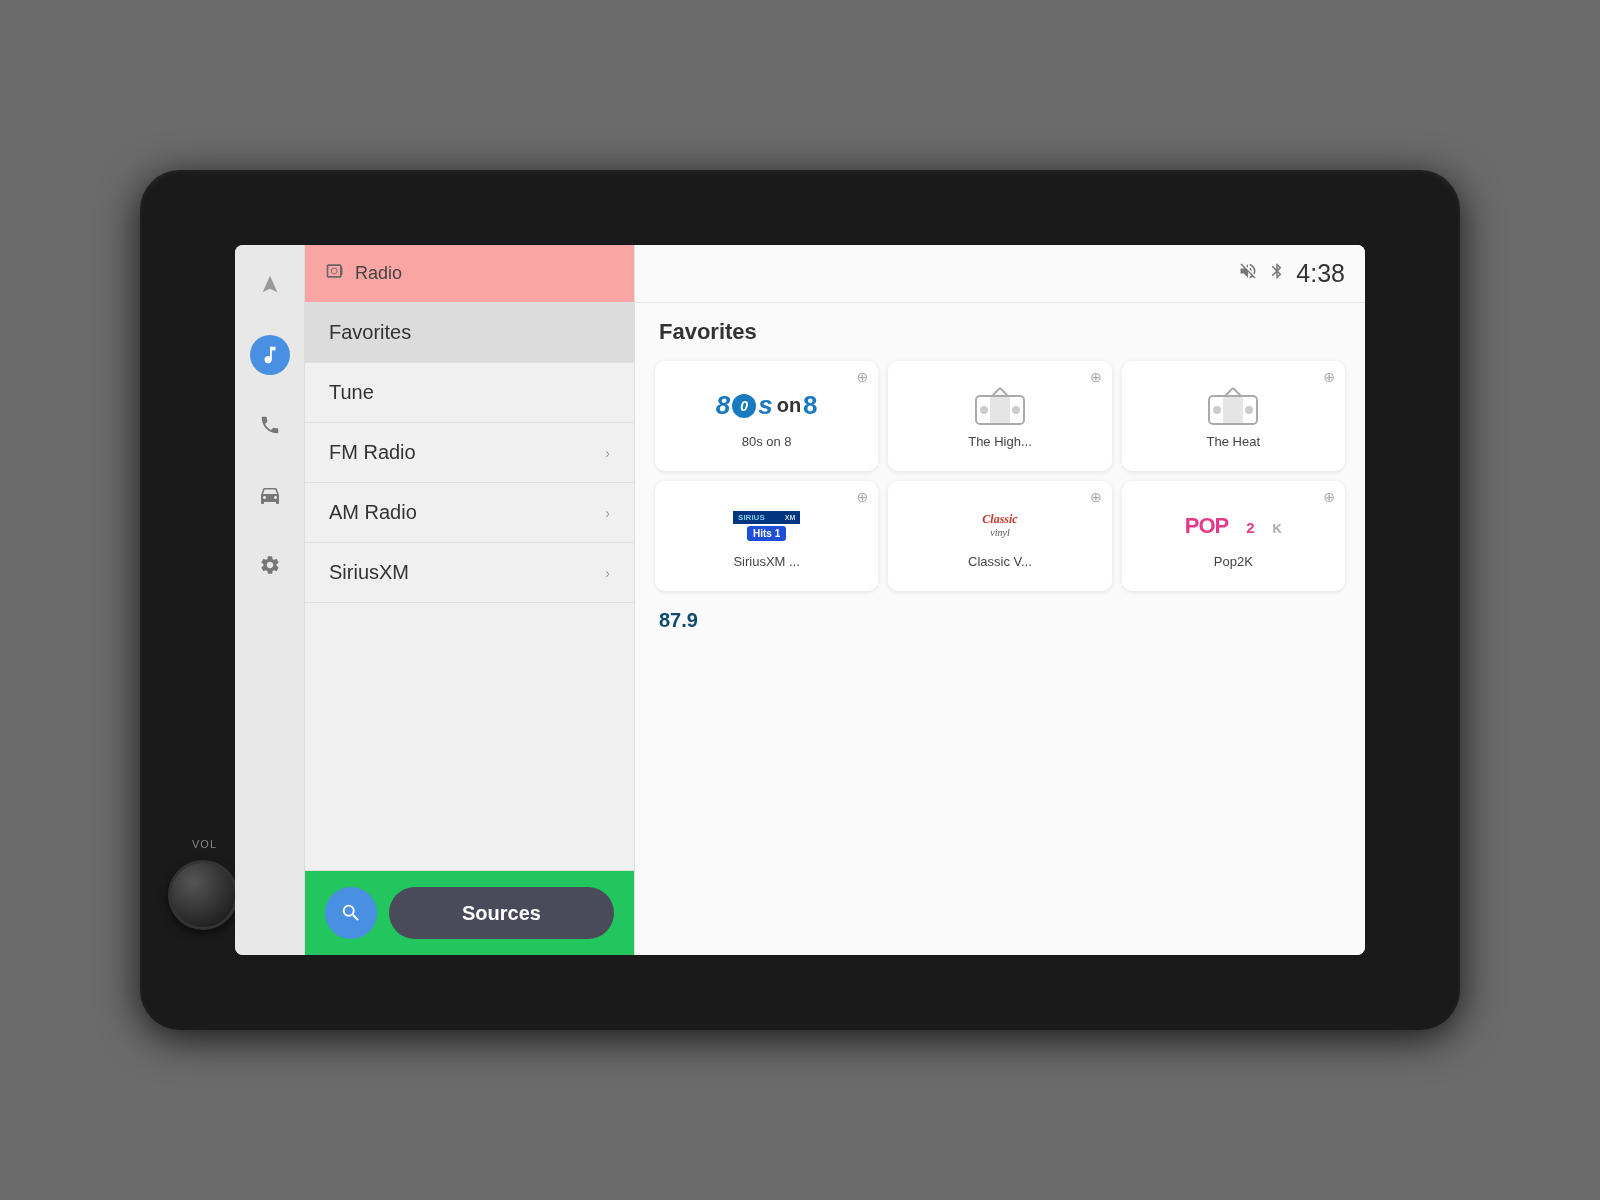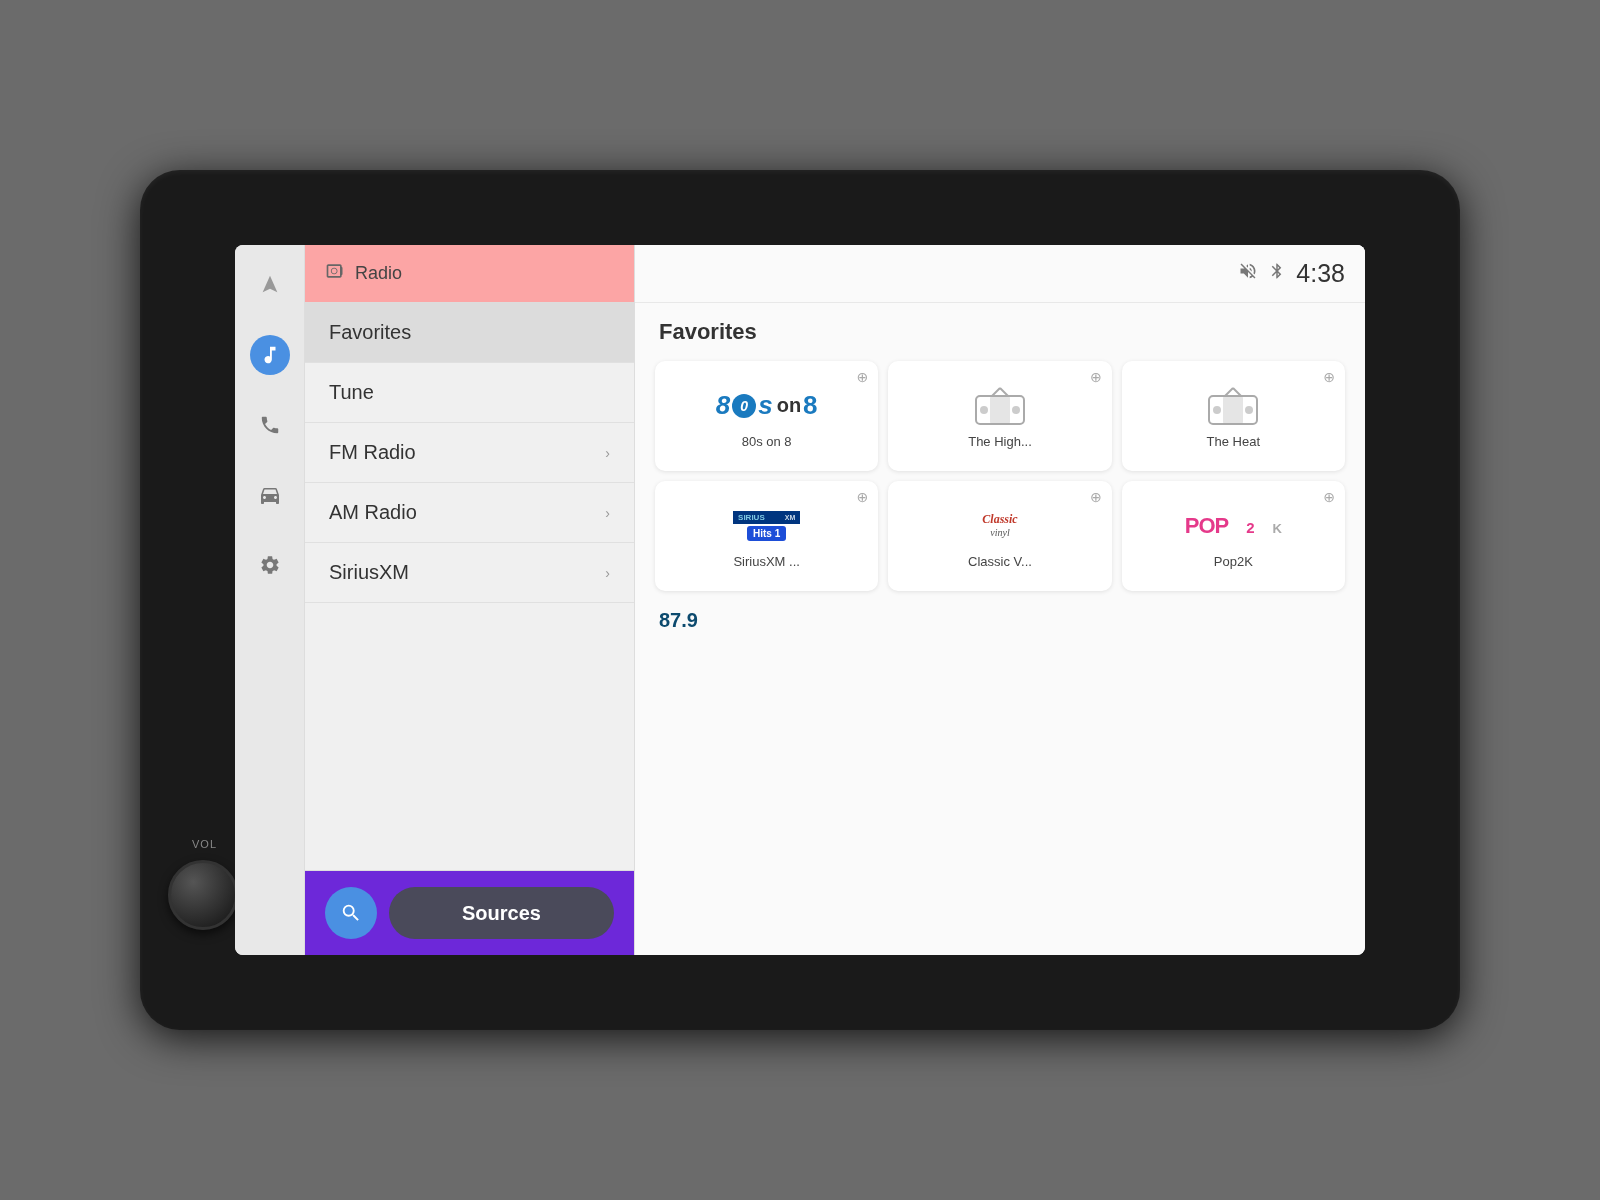--- a/index.html
+++ b/index.html
@@ -139,21 +139,21 @@
     .menu-item-arrow {
       color: #999;
       font-size: 14px;
     }
 
     .menu-bottom {
       padding: 16px 20px;
       display: flex;
       gap: 12px;
       align-items: center;
-      background: #6d28d9;
+      background: #22c55e;
       border-top: 1px solid #ddd;
     }
 
     .search-btn {
       width: 52px;
       height: 52px;
       background: #4a90e2;
       border-radius: 50%;
       display: flex;
       align-items: center;

